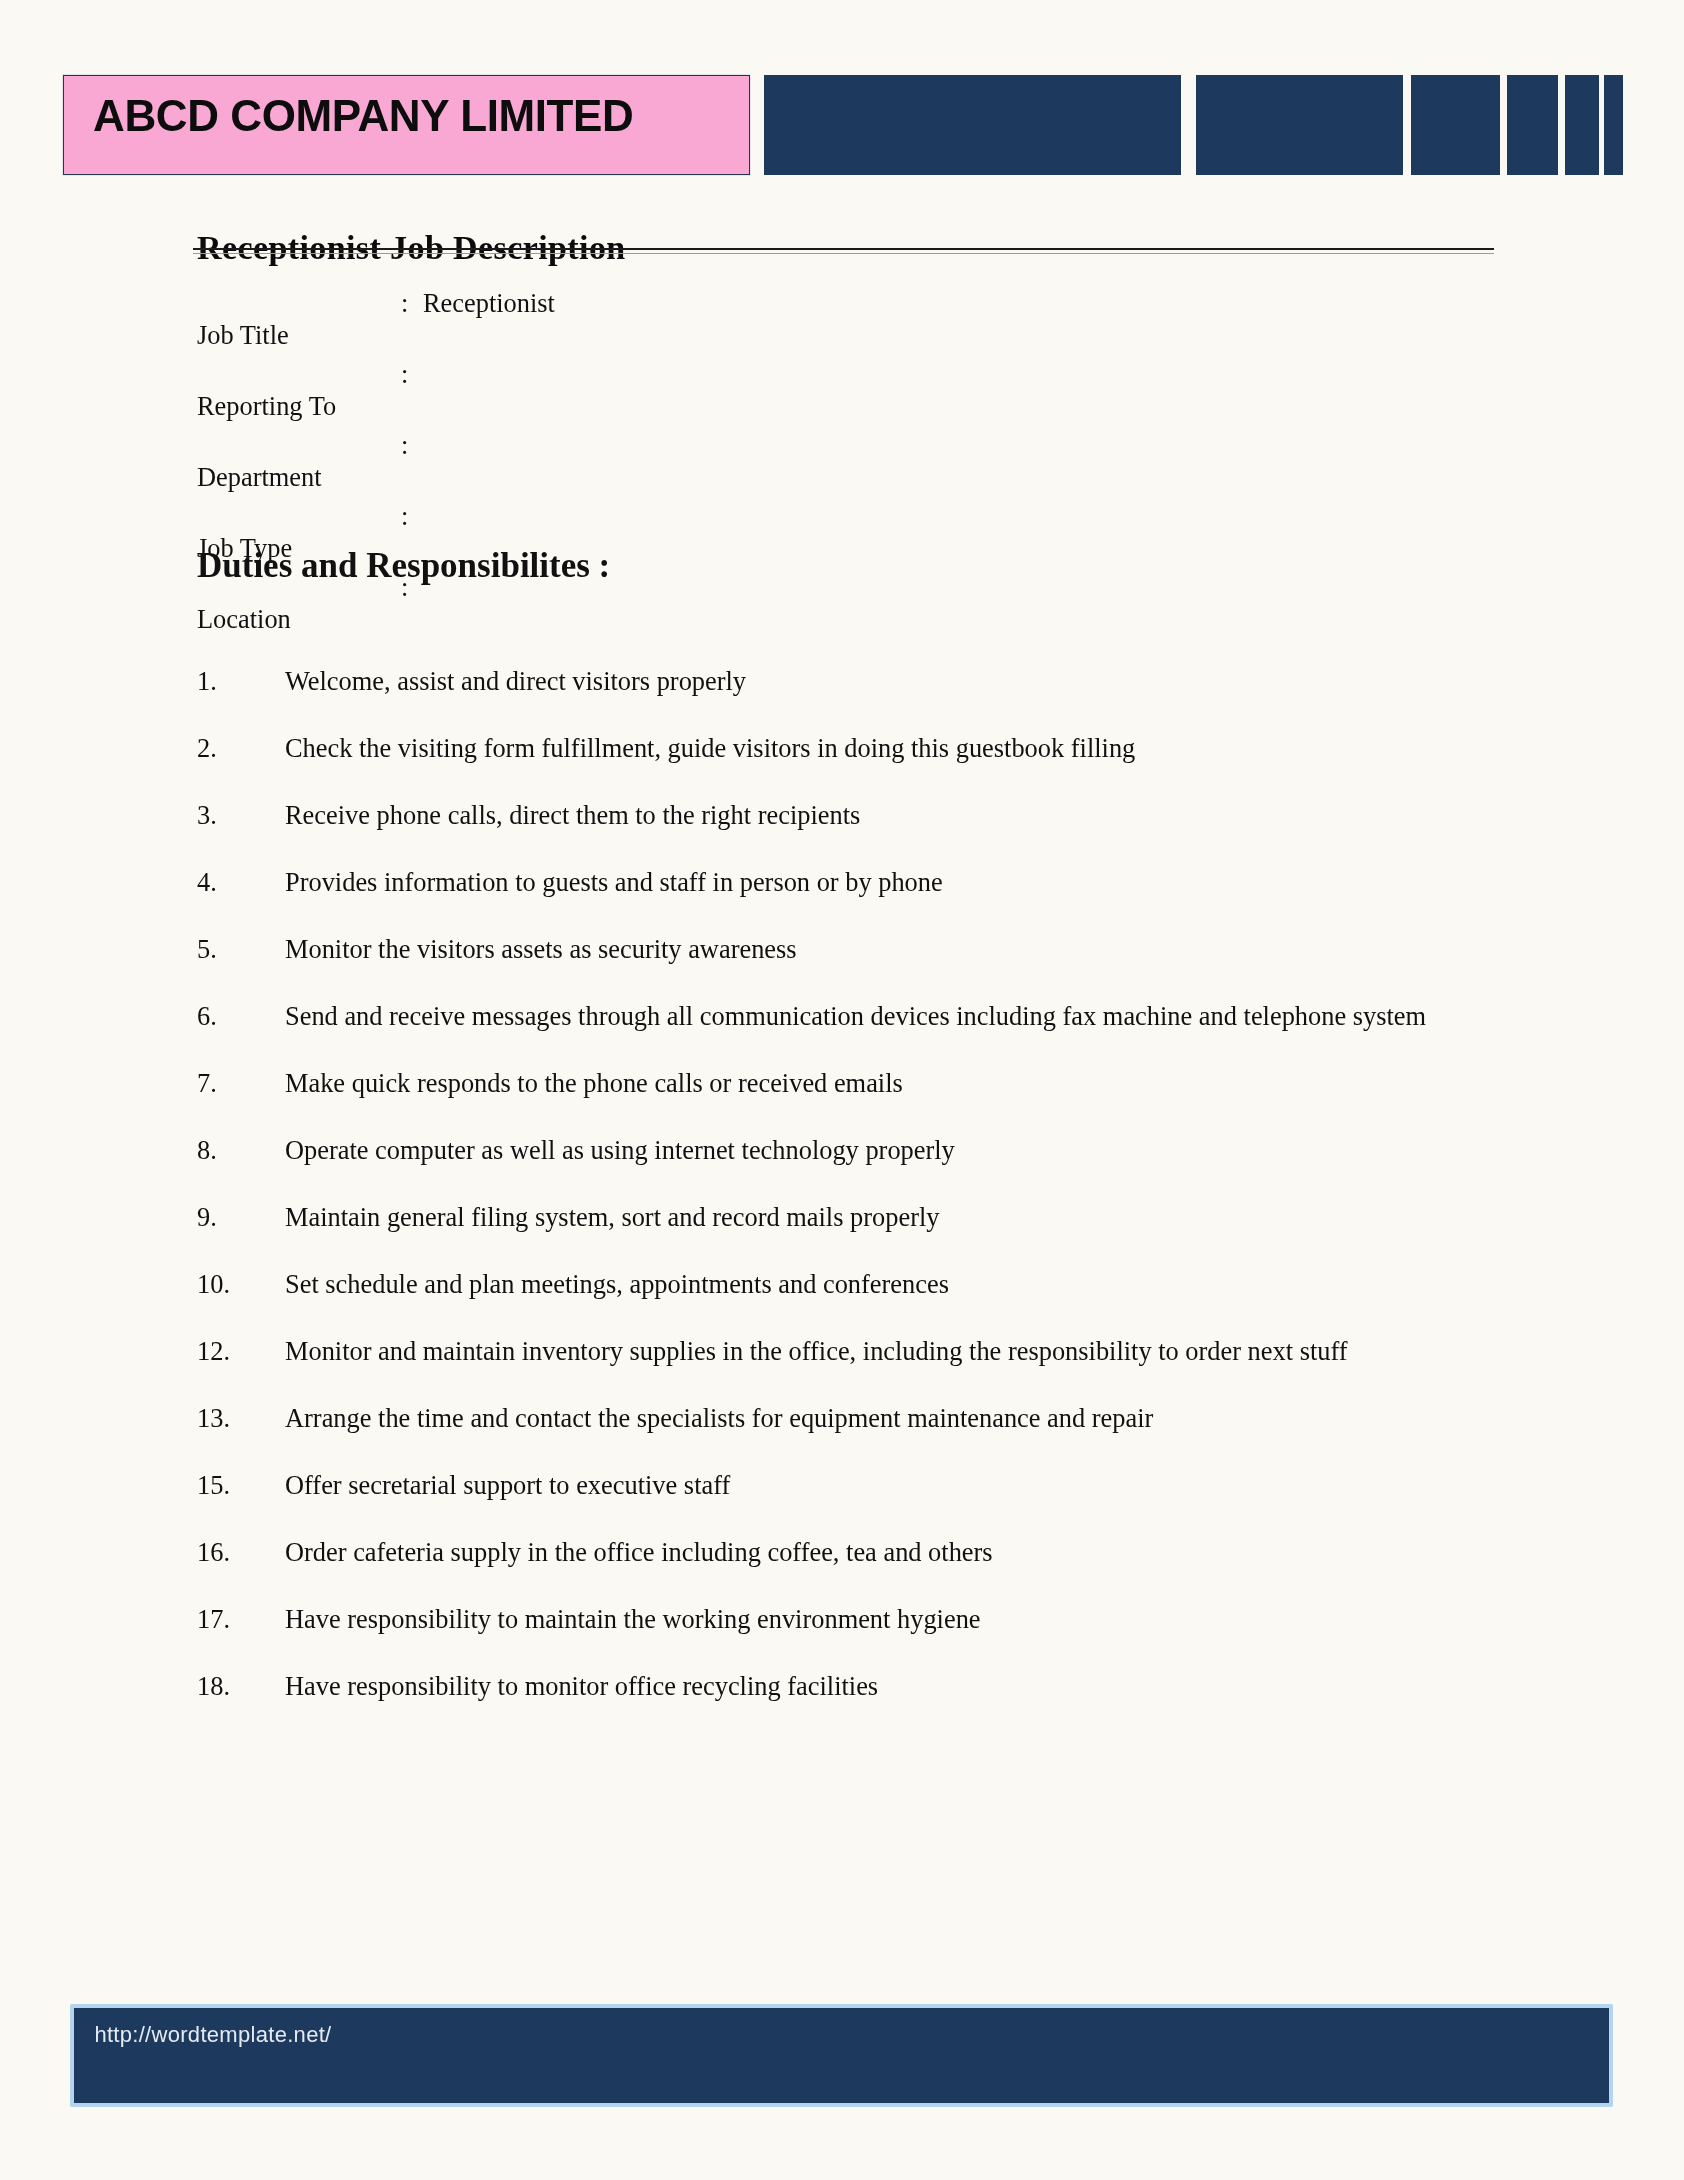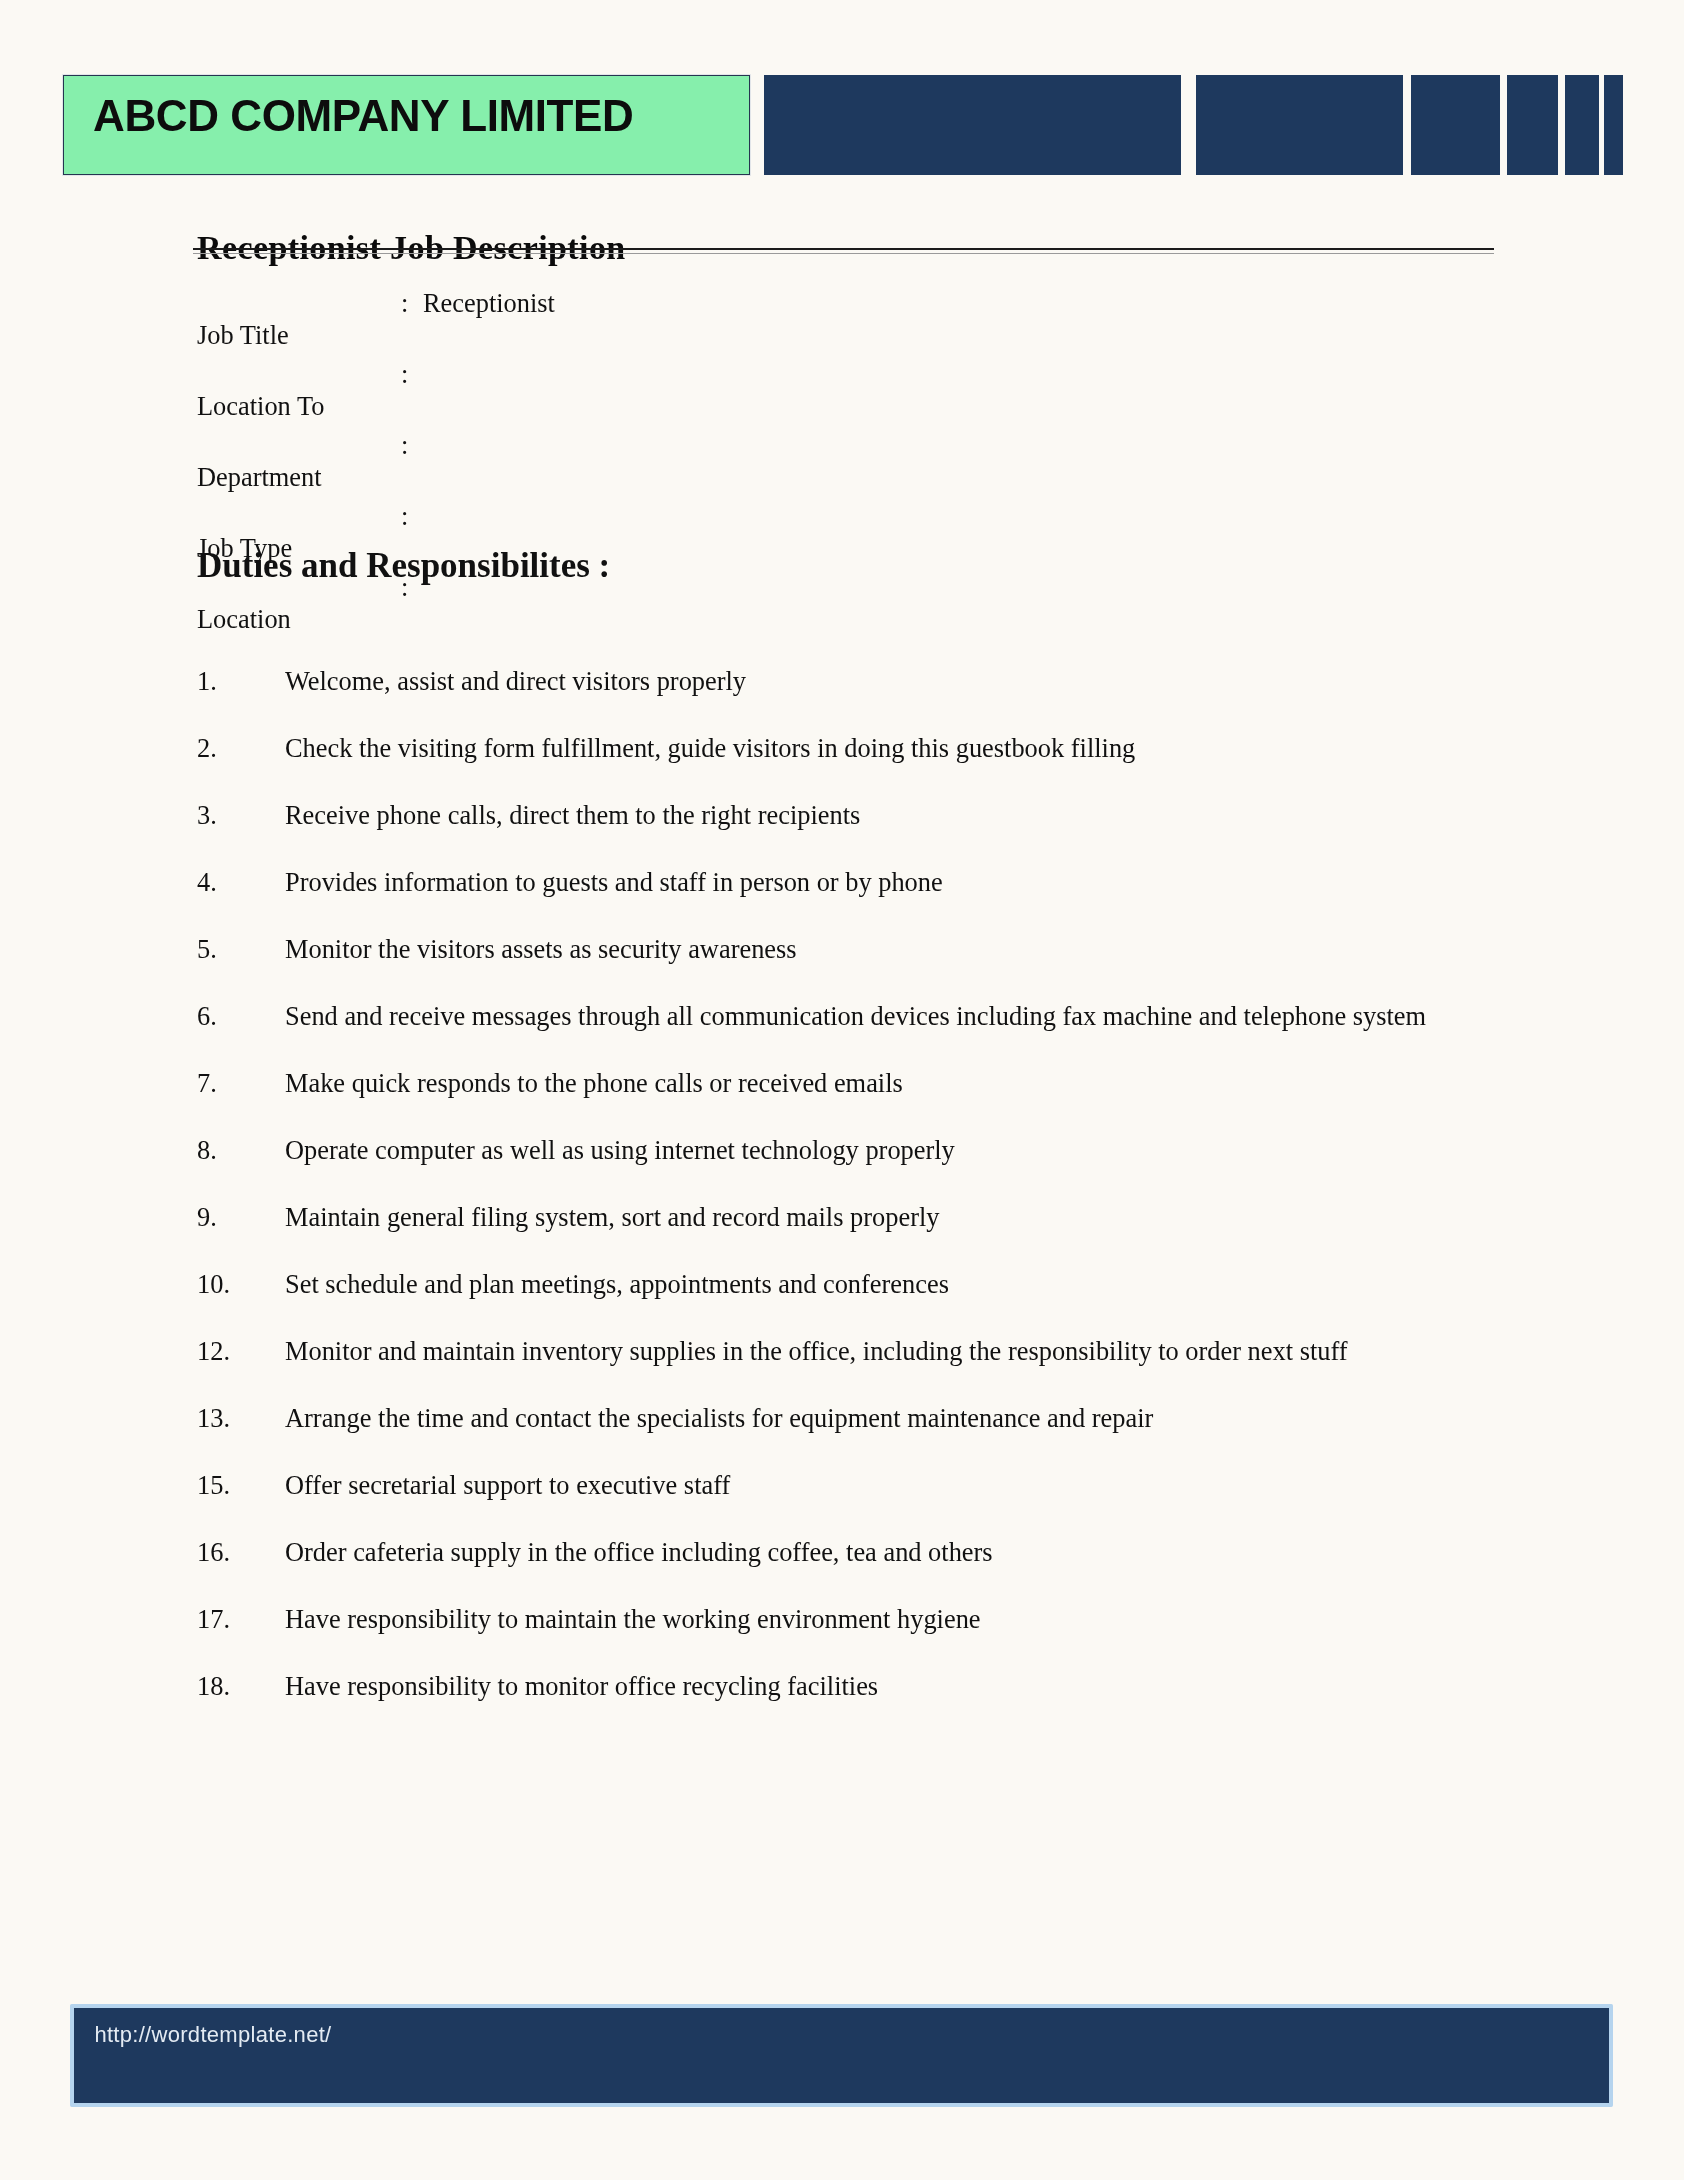--- a/index.html
+++ b/index.html
@@ -15,21 +15,21 @@
     width:1685px;height:2181px;
     background:var(--page-bg);
     overflow:hidden;
     font-family:"Liberation Serif","DejaVu Serif",serif;
     color:var(--ink);
   }
   
   .company-box{
     position:absolute;left:63px;top:75px;
     width:687px;height:100px;
-    background:#86efac;
+    background:#f9a8d4;
     border:1.7px solid #25354f;
     box-shadow:0 0 0 0.9px #dfe3e8;
     display:flex;align-items:center;
   }
   .company-box span{
     position:relative;top:-9.4px;
     padding-left:29px;
     font-family:"Liberation Sans","DejaVu Sans",sans-serif;
     font-weight:bold;font-size:44px;letter-spacing:-0.4px;
     color:#0d0d0d;white-space:nowrap;
@@ -113,21 +113,21 @@
   <h1 class="doc-title">Receptionist Job Description</h1>
   <div class="title-rule"></div>
 
   <div class="fields">
     <div class="field-row">
       <span class="f-label">Job Title</span>
       <span class="f-colon">:</span>
       <span class="f-value">Receptionist</span>
     </div>
     <div class="field-row">
-      <span class="f-label">Location To</span>
+      <span class="f-label">Reporting To</span>
       <span class="f-colon">:</span>
       <span class="f-value"></span>
     </div>
     <div class="field-row">
       <span class="f-label">Department</span>
       <span class="f-colon">:</span>
       <span class="f-value"></span>
     </div>
     <div class="field-row">
       <span class="f-label">Job Type</span>

